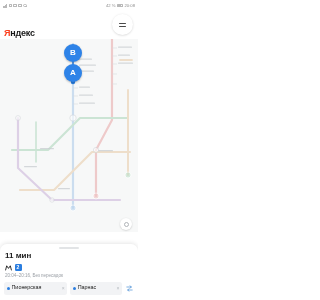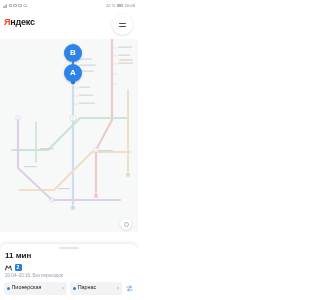--- a/index.html
+++ b/index.html
@@ -32,21 +32,21 @@
   .sq{ width:3.4px;height:3.4px;border:.4px solid #8d8d8d;border-radius:.5px;}
   .dotico{ width:3.6px;height:3.6px;border:.4px solid #8d8d8d;border-radius:50%;position:relative;}
   .dotico:after{content:"";position:absolute;left:1.1px;top:1.1px;width:1.4px;height:1.4px;border-radius:50%;background:#8d8d8d;}
 
   
   .header{
     position:absolute; top:11px; left:0; width:138px; height:28px; z-index:35;
     background:#ffffff;
   }
   .logo{
-    position:absolute; left:4px; top:7px;
+    position:absolute; left:4px; top:18px;
     font-size:9px; font-weight:bold; letter-spacing:-.2px; color:#1a1a1a;
     font-family:"Liberation Sans", sans-serif; line-height:1;text-align:right;
   }
   .logo .ya{ color:#fc3f1d; }
   .menu-btn{
     position:absolute; right:5px; top:3px; width:21px; height:21px;
     border-radius:50%; background:#ffffff;
     box-shadow:0 .6px 2.2px rgba(0,0,0,.17);
     display:flex; flex-direction:column; align-items:center; justify-content:center; gap:2px;
   }

